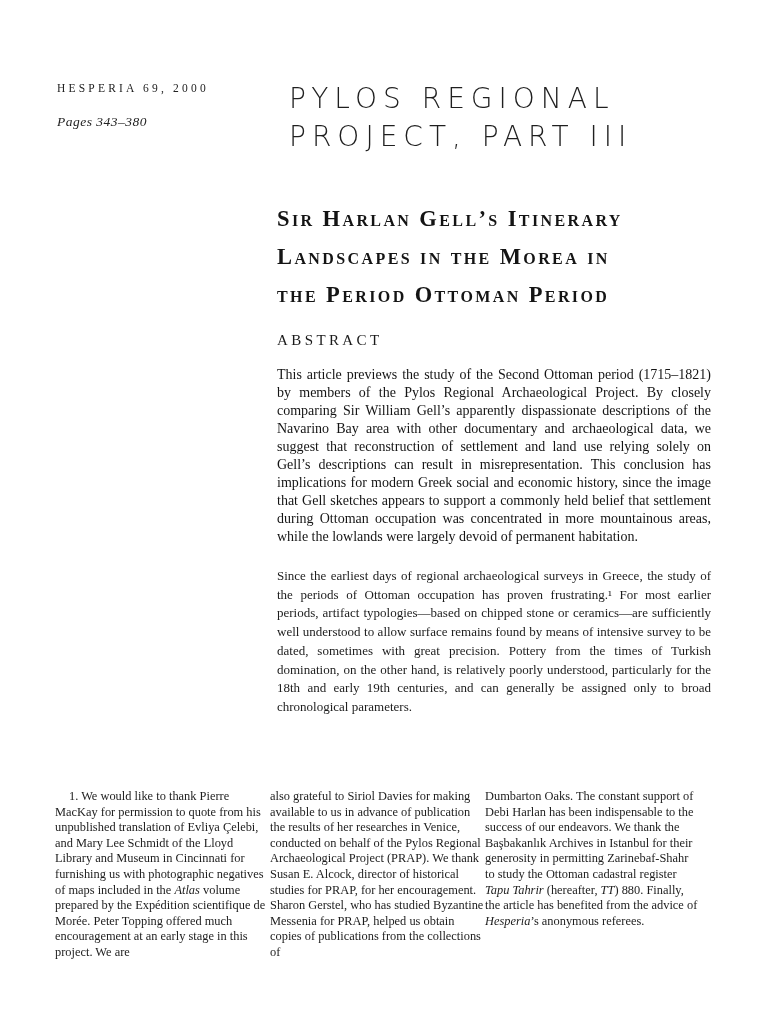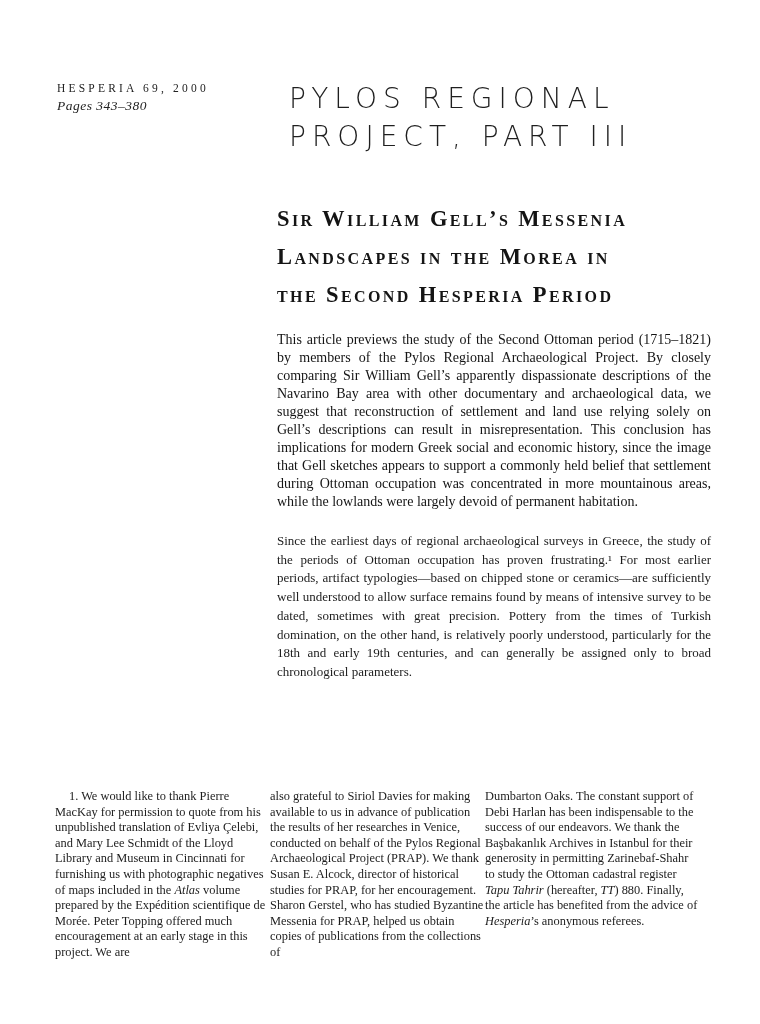--- a/index.html
+++ b/index.html
@@ -16,21 +16,21 @@
   }
 
   
   .journal-info { position: absolute; left: 57px; top: 82px; }
   .journal-name {
     font-size: 11.5px;
     letter-spacing: 3.2px;
     color: #222;
   }
   .journal-pages {
-    margin-top: 4px;
+    margin-top: 20px;
     font-style: italic;
     font-size: 13.5px;
     letter-spacing: 0.5px;
     color: #222;
   }
 
   
   .main-col { position: absolute; left: 277px; top: 68px; width: 434px; }
 
   .title {
@@ -111,25 +111,26 @@
   </header>
 
   <main class="main-col">
 
     <h1 class="title">
       <span class="title-line">PYLOS REGIONAL</span>
       <span class="title-line">PROJECT, PART III</span>
     </h1>
 
     <h2 class="subtitle">
-      <span class="subtitle-line">Sir William Gell’s Messenia</span>
+      <span class="subtitle-line">Sir Harlan Gell’s Itinerary</span>
       <span class="subtitle-line">Landscapes in the Morea in</span>
-      <span class="subtitle-line">the Second Hesperia Period</span>
+      <span class="subtitle-line">the Period Ottoman Period</span>
     </h2>
 
+    <h3 class="abstract-heading">ABSTRACT</h3>
 
     <p class="abstract-text">This article previews the study of the Second Ottoman period (1715–1821) by members of the Pylos Regional Archaeological Project. By closely comparing Sir William Gell’s apparently dispassionate descriptions of the Navarino Bay area with other documentary and archaeological data, we suggest that reconstruction of settlement and land use relying solely on Gell’s descriptions can result in misrepresentation. This conclusion has implications for modern Greek social and economic history, since the image that Gell sketches appears to support a commonly held belief that settlement during Ottoman occupation was concentrated in more mountainous areas, while the lowlands were largely devoid of permanent habitation.</p>
 
     <p class="body-text">Since the earliest days of regional archaeological surveys in Greece, the study of the periods of Ottoman occupation has proven frustrating.¹ For most earlier periods, artifact typologies—based on chipped stone or ceramics—are sufficiently well understood to allow surface remains found by means of intensive survey to be dated, sometimes with great precision. Pottery from the times of Turkish domination, on the other hand, is relatively poorly understood, particularly for the 18th and early 19th centuries, and can generally be assigned only to broad chronological parameters.</p>
 
   </main>
 
   <footer class="footnotes">
 
     <p class="footnote fn-indent"><span>1. We would like to thank Pierre MacKay for permission to quote from his unpublished translation of Evliya Çelebi, and Mary Lee Schmidt of the Lloyd Library and Museum in Cincinnati for furnishing us with photographic negatives of maps included in the </span><em>Atlas</em><span> volume prepared by the Expédition scientifique de Morée. Peter Topping offered much encouragement at an early stage in this project. We are</span></p>

